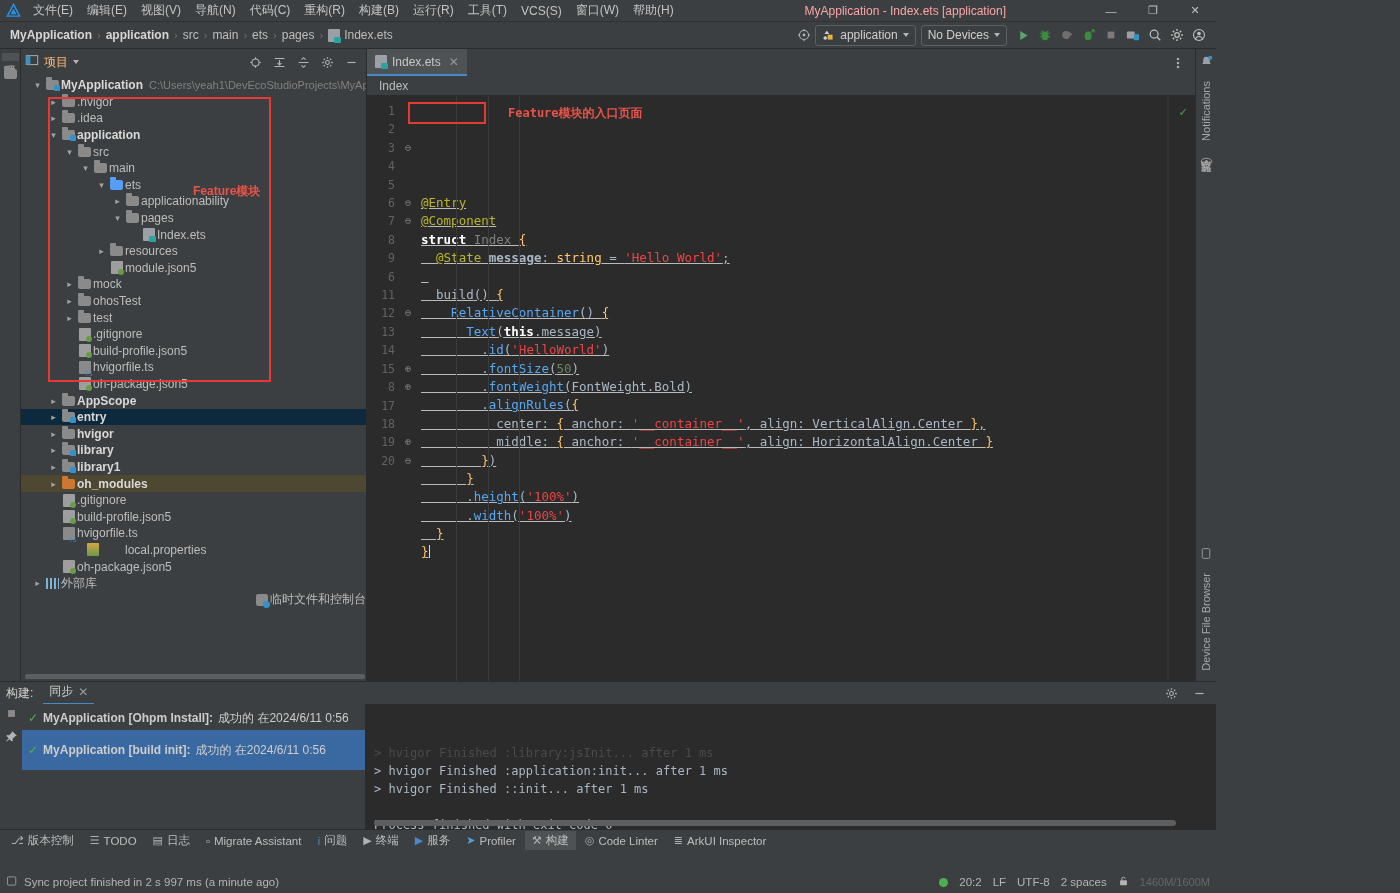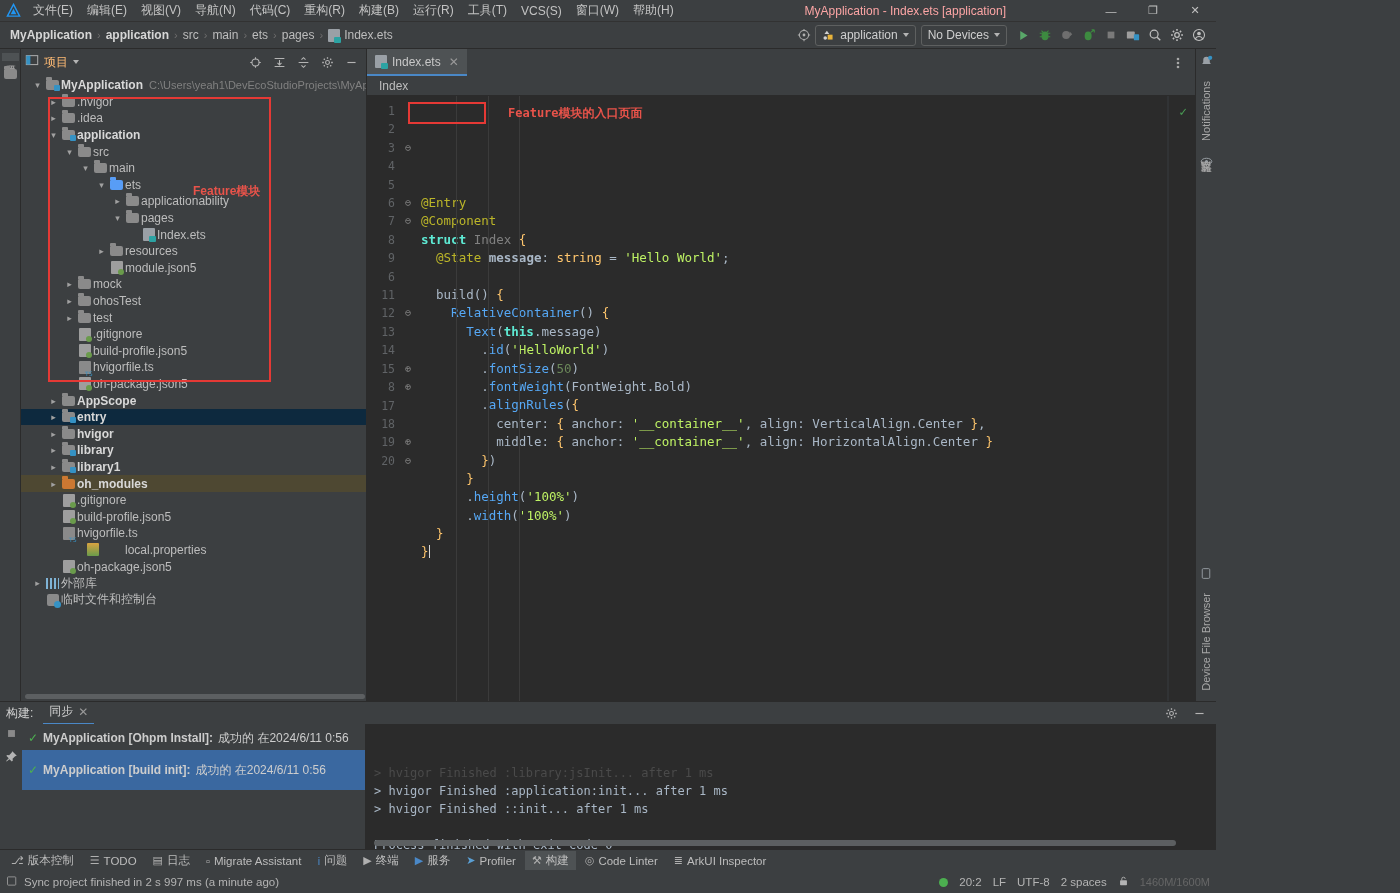--- a/index.html
+++ b/index.html
@@ -95,28 +95,28 @@
   .tabs-right { margin-left: auto; display: flex; align-items: center; padding-right: 6px; }
   .bcbar { height: 20px; background: #3c3f41; display: flex; align-items: center; padding-left: 12px;
            font-size: 12px; color: #bdbdbd; border-bottom: 1px solid #2b2b2b; flex: none; }
 
   .code { flex: 1; display: flex; position: relative; overflow: hidden; background: #2b2b2b;
           font-family: "DejaVu Sans Mono", monospace; font-size: 12.5px; }
   .gutter { width: 32px; text-align: right; padding: 6px 4px 0 0; color: #606366; flex: none;
             font-family: "DejaVu Sans Mono", monospace; font-size: 11.5px; line-height: 18.4px; user-select: none; }
   .folds { width: 18px; flex: none; padding-top: 6px; line-height: 18.4px; color: #808080; font-size: 10px; text-align: center; }
   .codearea { flex: 1; padding: 6px 0 0 4px; line-height: 18.4px; position: relative; white-space: pre; overflow: hidden; }
-  .cline { height: 18.4px; }
+  .cline { height: 18.4px; text-decoration: underline; }
   .guide { position: absolute; top: 0; bottom: 0; width: 1px; background: #3b3b3b; }
   .caret-bar { display: inline-block; width: 1px; height: 13px; background: #d8d8d8; vertical-align: -2px; }
 
   
-  .k { color: #5eead4; } .deco { color: #bbb529; }
+  .k { color: #ffffff; } .deco { color: #bbb529; }
   .fn { color: #56a8f5; } .id { color: #a9b7c6; } .gry { color: #808080; } .ylw { color: #ffc66d; }
-  .grn { color: #6a8759; } .purp { color: #bef264; }
+  .grn { color: #6a8759; } .purp { color: #ef4444; }
   .bold { font-weight: bold; }
 
   .rightgut { width: 28px; flex: none; background: #2b2b2b; position: relative; border-left: 1px solid #313335; }
   .check { position: absolute; top: 8px; right: 8px; color: #499c54; font-size: 13px; }
   .minimap-edge { position: absolute; left: 0; top: 0; bottom: 0; width: 1px; background: #313335; }
 
   
   .bottom { height: 148px; background: #3c3f41; display: flex; flex-direction: column; flex: none; border-top: 1px solid #2b2b2b; }
   .bt-head { height: 22px; display: flex; align-items: center; gap: 10px; padding: 0 6px; flex: none; }
   .bt-label { font-size: 12px; color: #d0d0d0; }
@@ -131,21 +131,21 @@
   .bt-log { flex: 1; background: #2b2b2b; font-family: "DejaVu Sans Mono", monospace; font-size: 12px;
             padding: 4px 0 0 8px; position: relative; overflow: hidden; line-height: 18px; white-space: pre; }
   .log-scroll { position: absolute; left: 8px; right: 40px; bottom: 3px; height: 6px; background: #5c5f61; border-radius: 3px; }
 
   
   .toolbar-bottom { height: 22px; background: #3c3f41; display: flex; align-items: center; gap: 2px; padding: 0 4px; flex: none; border-top: 1px solid #2b2b2b; }
   .twb { display: flex; align-items: center; gap: 4px; padding: 2px 7px; font-size: 11.5px; color: #bdbdbd; white-space: nowrap; }
   .twb.active { background: #4e5254; }
 
   
-  .status { height: 22px; background: #3c3f41; display: flex; align-items: center; gap: 6px; padding: 0 6px; flex: none; font-size: 11.5px; color: #b4b4b4; }
+  .status { height: 22px; background: #3c3f41; display: flex; align-items: center; gap: 6px; padding: 0 6px; flex: none; font-size: 11.5px; color: #b4b4b4; margin-top: 20px; }
   .status-right { margin-left: auto; display: flex; align-items: center; gap: 11px; }
   .dot-green { width: 9px; height: 9px; border-radius: 50%; background: #4caf50; display: inline-block; }
   .wm { color: #6d6d6d; font-size: 11px; opacity: .85; }
   .folder { width: 13px; height: 10px; background: #8a8a8a; border-radius: 1px 2px 2px 2px; position: relative; }
   .folder::before { content: ""; position: absolute; top: -3px; left: 0; width: 6px; height: 3px; background: #8a8a8a; border-radius: 1px 1px 0 0; }
   .folder.mod { background: #8a8a8a; }
   .folder.mod::after { content: ""; position: absolute; right: -1px; bottom: -1px; width: 6px; height: 6px; background: #3592c4; border-radius: 1px; }
   .folder.blue { background: #589df6; }
   .folder.blue::before { background: #589df6; }
   .folder.orange { background: #cc7832; }
@@ -564,21 +564,21 @@
             </span>
             <span class="lbl">oh-package.json5</span>
           </div>
           <div class="row" style="padding-left: 10px;">
             <span class="arrow">▸</span>
             <span class="ico">
               <span class="libico"></span>
             </span>
             <span class="lbl">外部库</span>
           </div>
-          <div class="row" style="padding-left: 10px;">
+          <div class="row" style="padding-left: 10px; justify-content: flex-end;">
             <span class="arrow"></span>
             <span class="ico">
               <span class="scratchico"></span>
             </span>
             <span class="lbl">临时文件和控制台</span>
           </div>
         </div>
 
       <div class="annot-box" style="left:27px; top:48px; width:223px; height:285px;"></div>
       <div class="annot-txt" style="left:172px; top:134px;">Feature模块</div>

